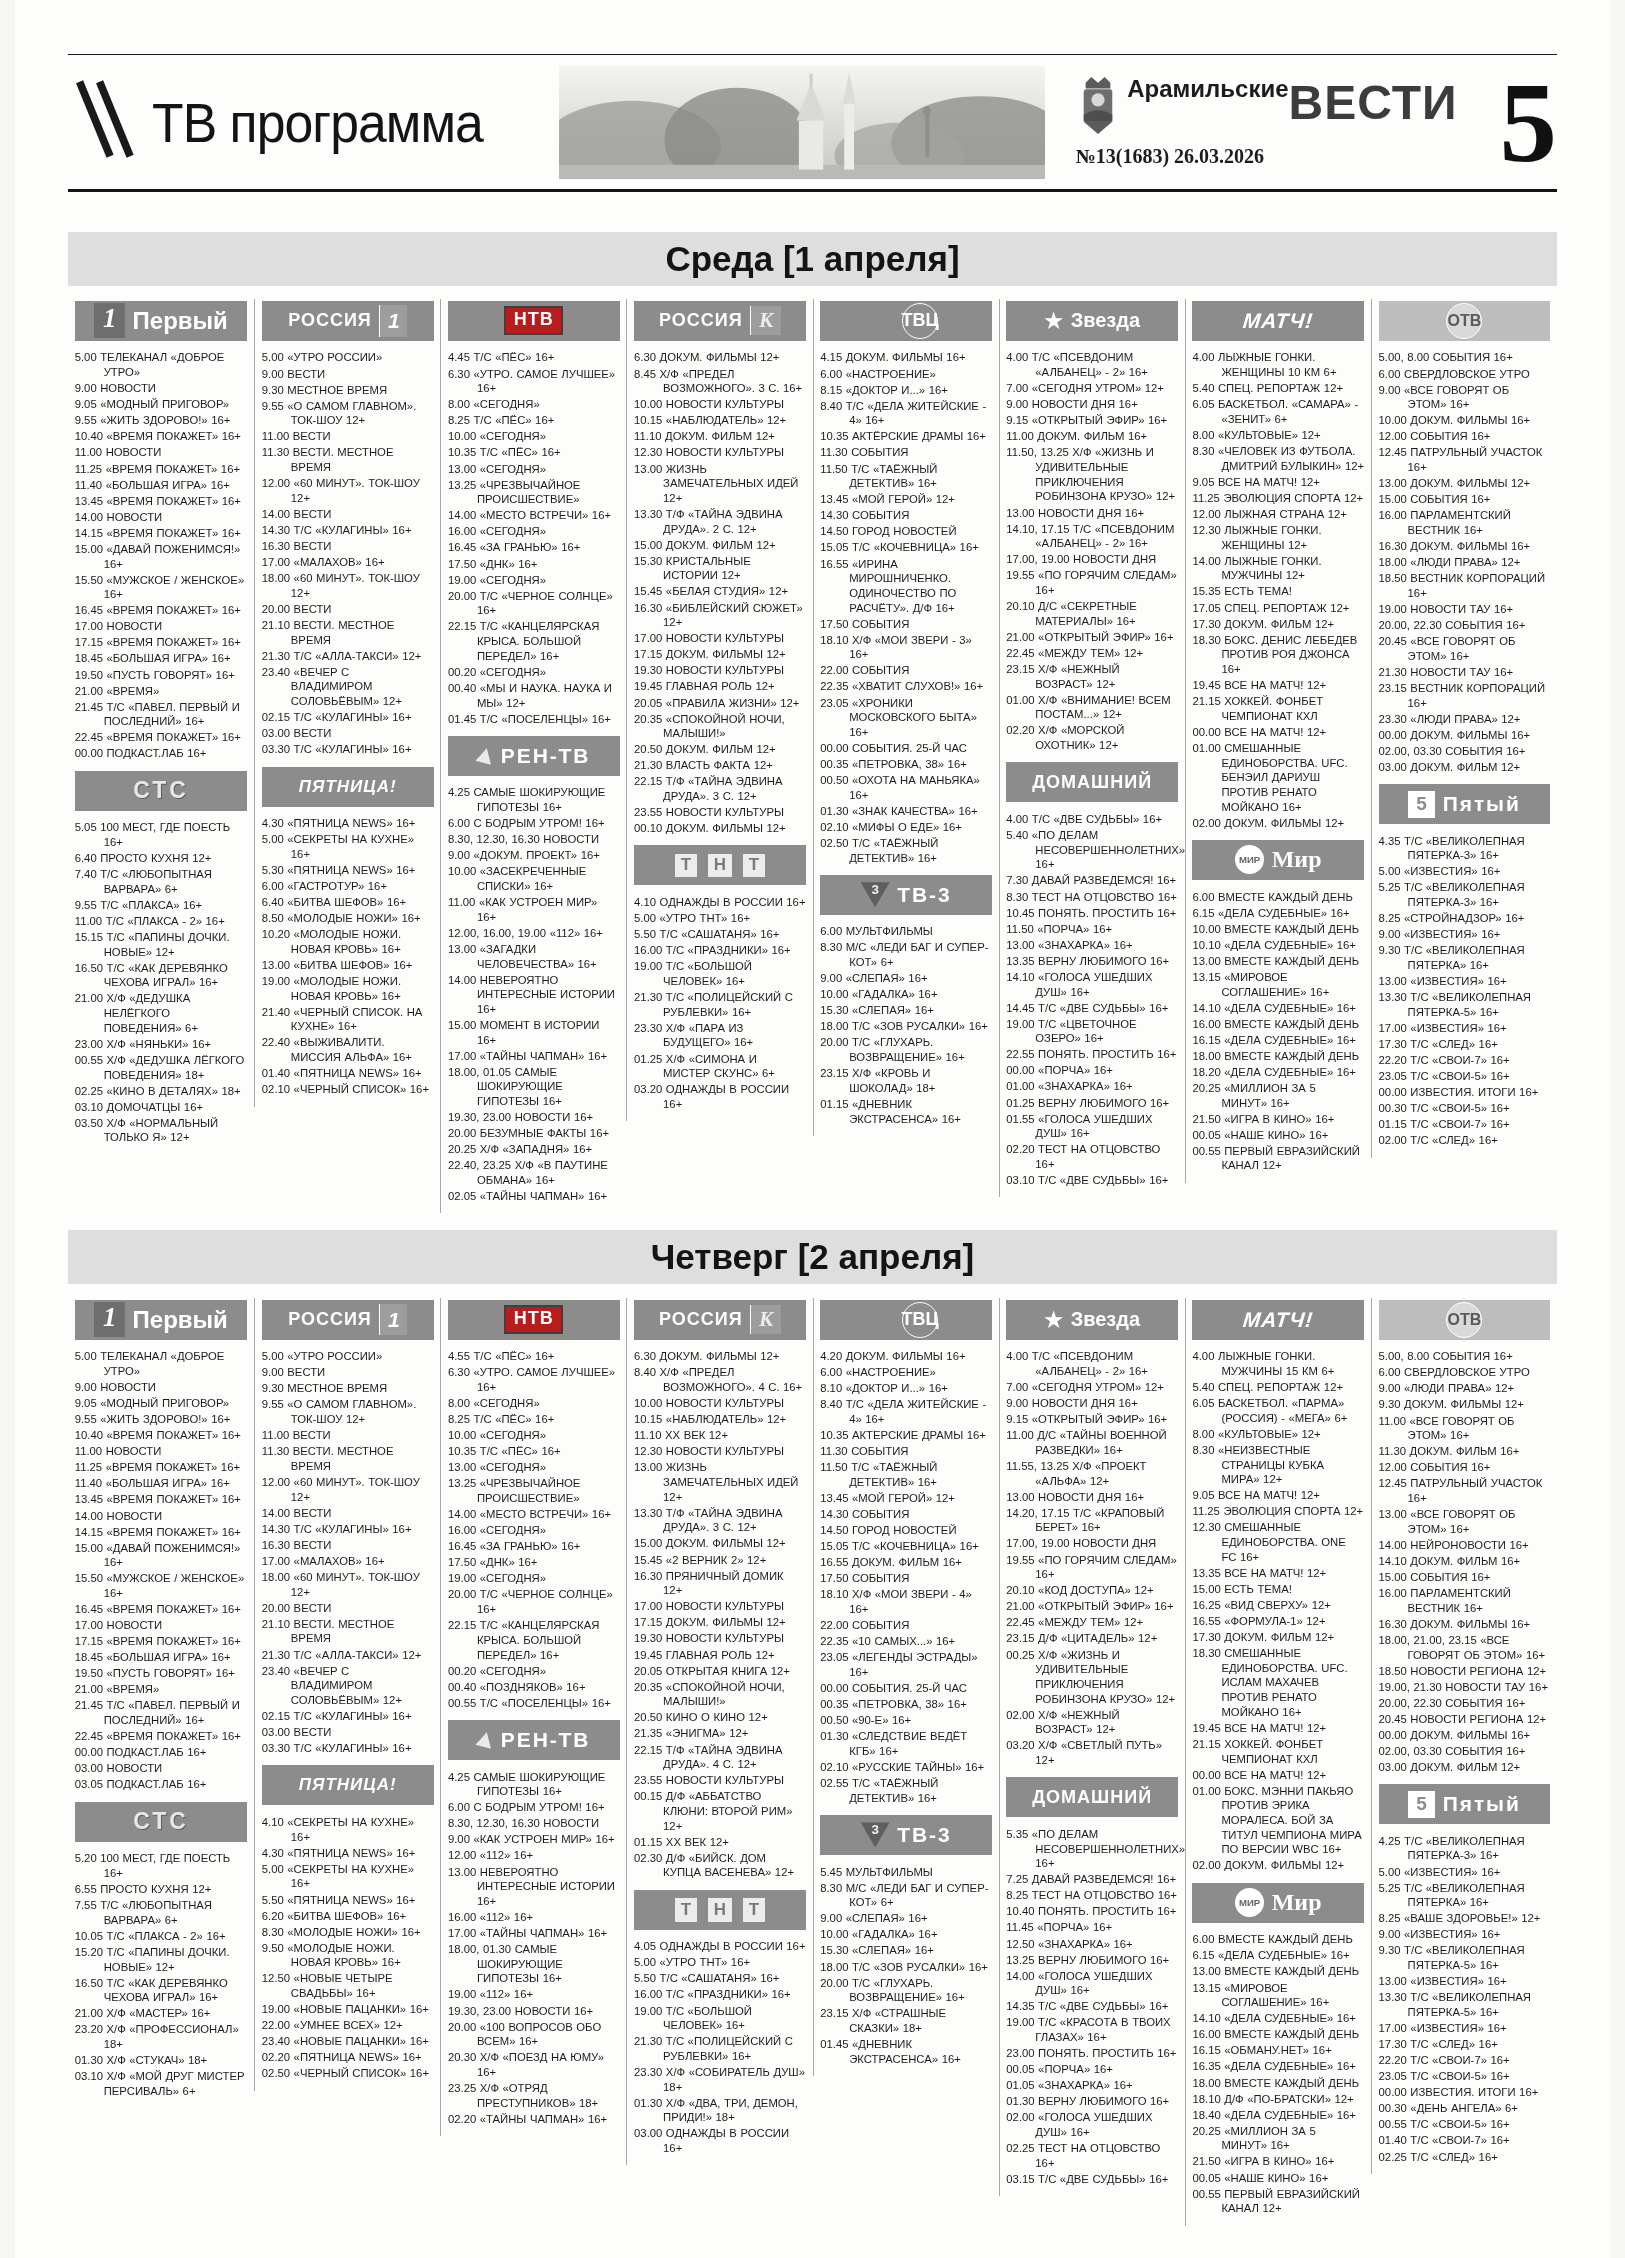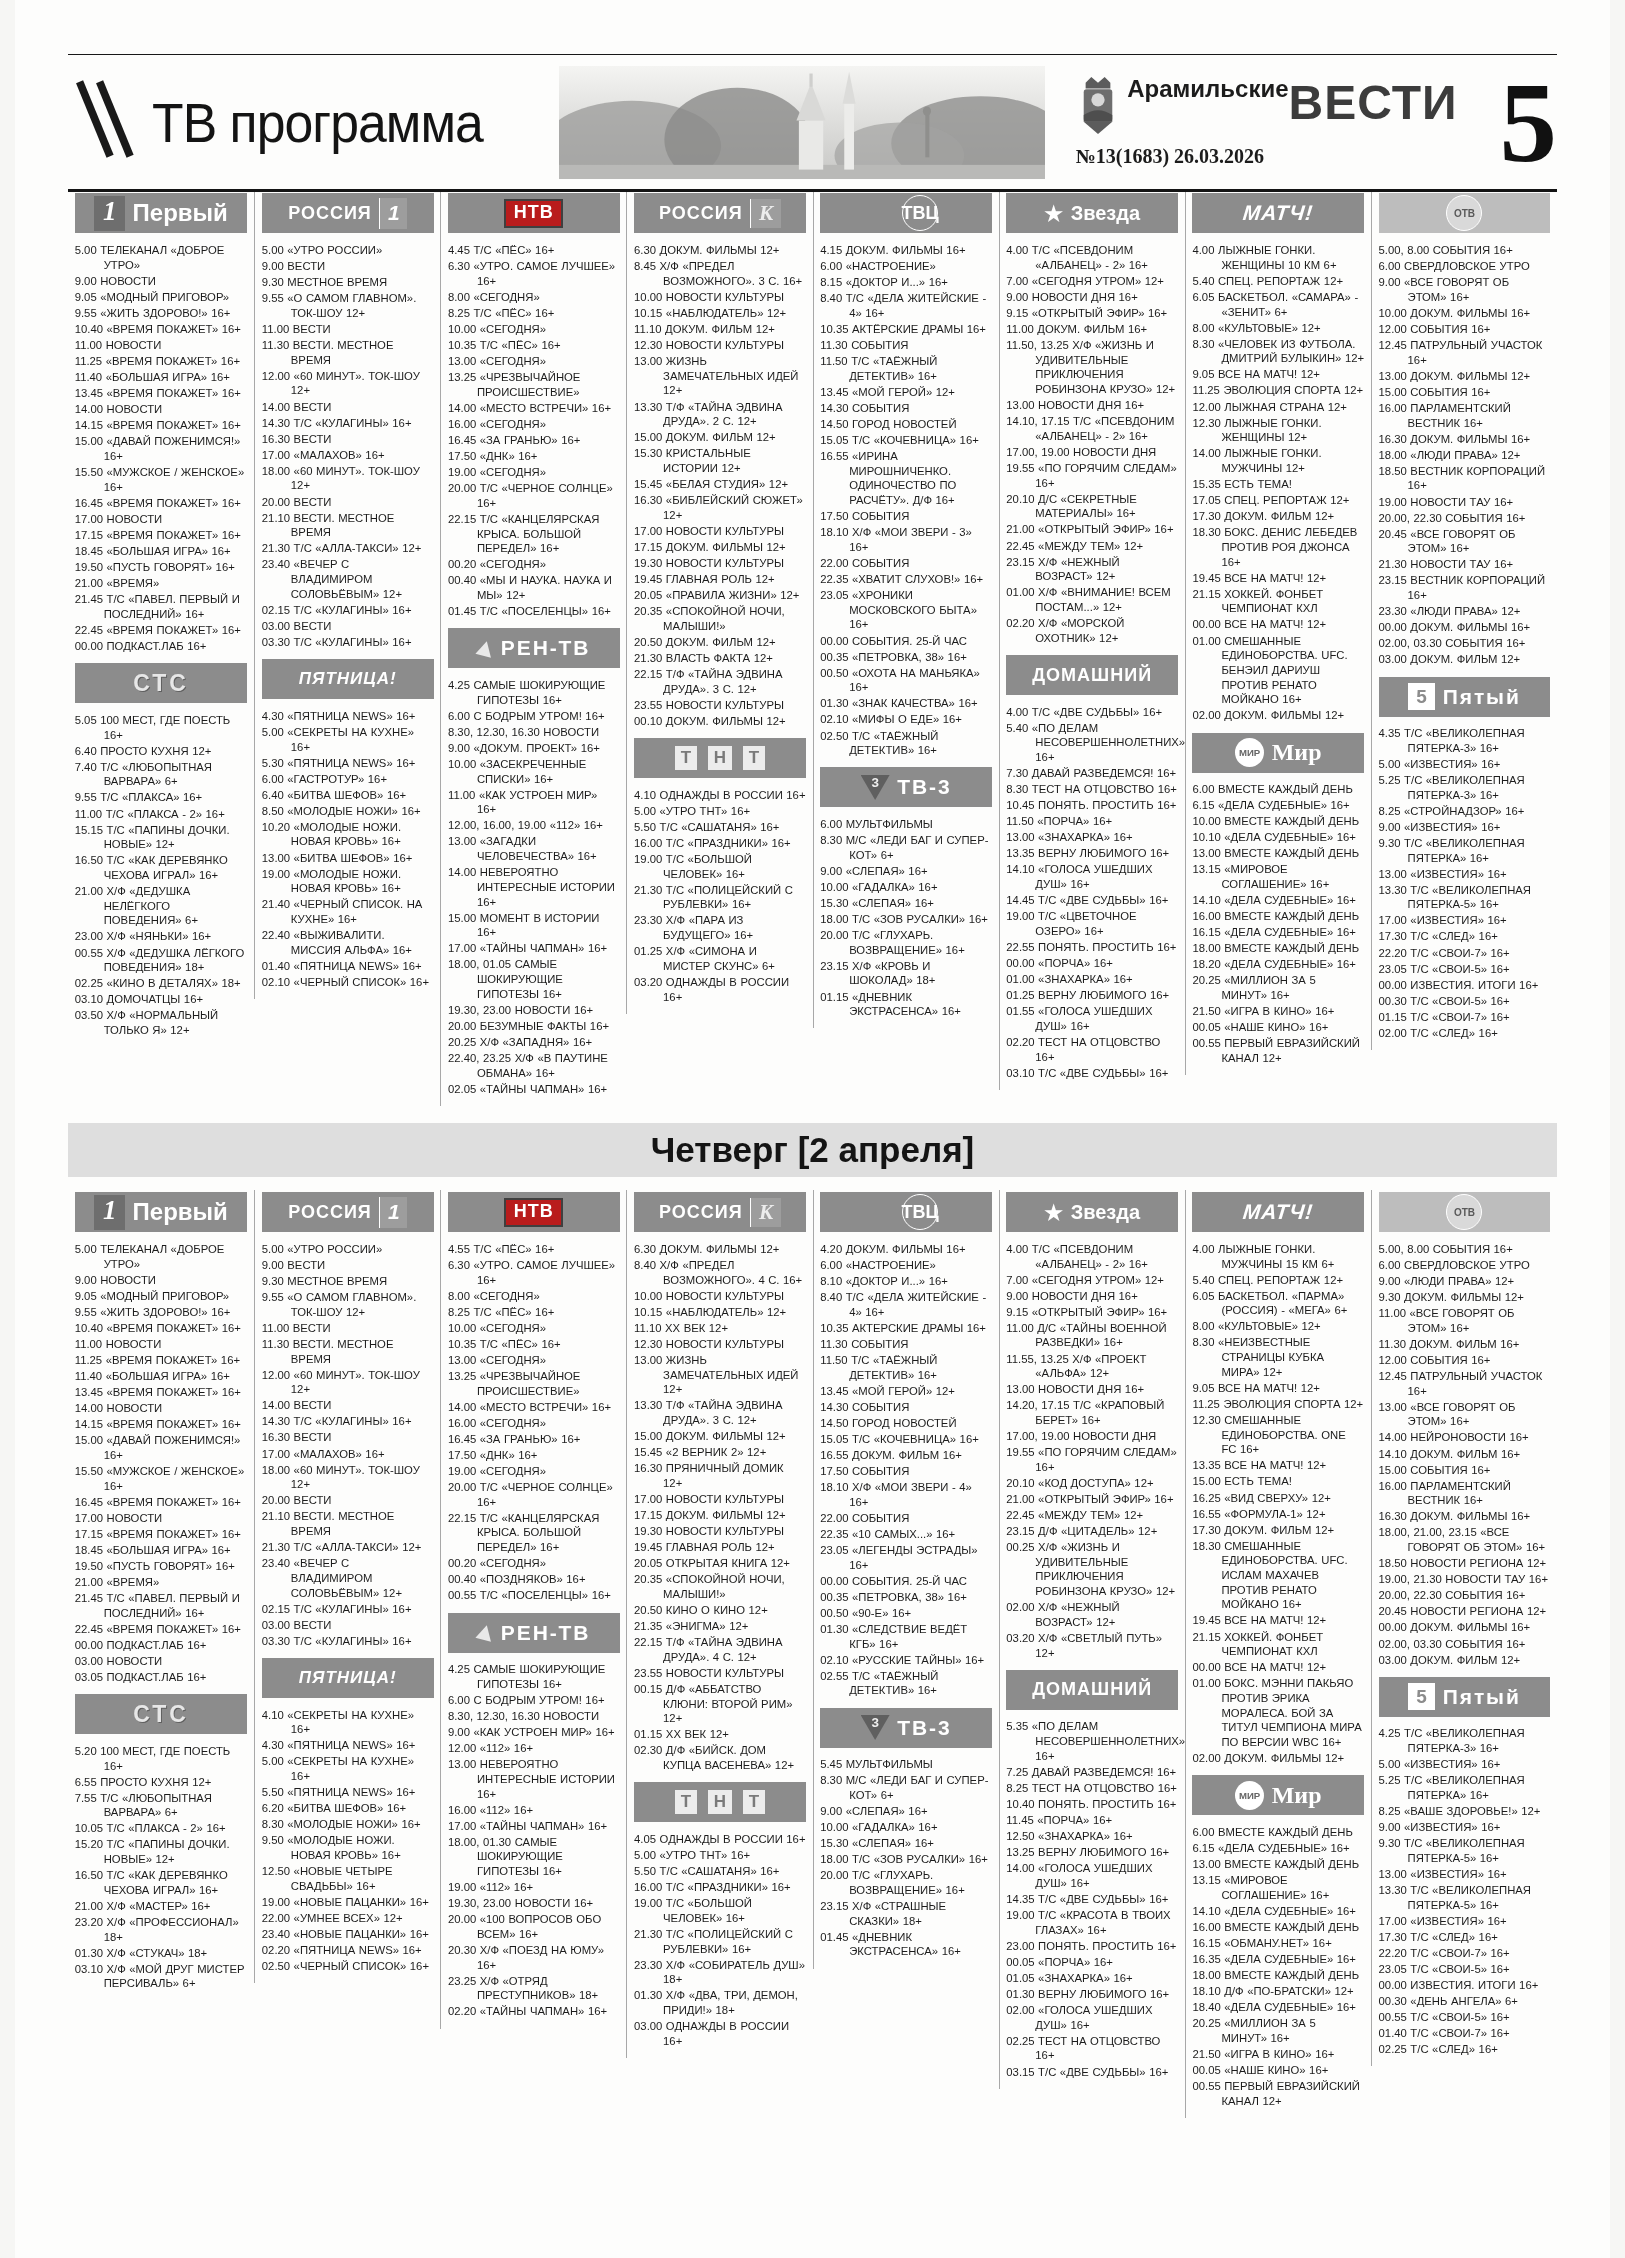--- a/index.html
+++ b/index.html
@@ -38,21 +38,21 @@
   .logo-rossiya1 .lbl,.logo-rossiyak .lbl{font-size:18px;letter-spacing:1px;}
   .logo-rossiya1 .g-r1{border-left:1.9px solid #fff;padding:3.8px 7.6px;font-style:italic;background:#9d9d9d;font-size:21px;}
   .logo-rossiyak .g-rk{border-left:1.9px solid #fff;padding:1.9px 7.6px;font-family:"Liberation Serif",serif;font-style:italic;background:#9d9d9d;font-size:21px;color:#ececec;}
   .logo-ntv .g-ntv{border:2.9px solid #3f3f3f;background:#b91c1c;padding:1px 7.6px 2.9px;font-size:18px;letter-spacing:1px;}
   .logo-tvc .g-tvc{border:1.9px solid #fff;border-radius:50%;width:34px;height:34px;display:flex;align-items:center;justify-content:center;font-size:18px;margin-left:28px;}
   .logo-zvezda .g-star{font-size:21px;line-height:1;}
   .logo-zvezda .lbl{font-size:20px;}
   .logo-match .lbl{font-style:italic;font-size:21px;letter-spacing:1px;transform:skewX(-6deg);}
   .logo-otv{background:#bdbdbd;}
   .logo-otv .g-otv{width:34px;height:34px;border-radius:50%;background:#d9d9d9;border:1.9px solid #fff;color:#5a5a5a;
-                   font-size:10px;display:flex;align-items:center;justify-content:center;letter-spacing:0;}
+                   font-size:16px;display:flex;align-items:center;justify-content:center;letter-spacing:0;}
   .logo-sts .lbl{color:#e7e7e7;font-size:23px;letter-spacing:2.9px;text-shadow:1px 1px 0 #5f5f5f;}
   .logo-pyatnica .lbl{font-style:italic;font-size:17px;letter-spacing:1px;}
   .logo-rentv .g-ren{width:0;height:0;border-left:8.6px solid transparent;border-right:8.6px solid transparent;border-bottom:15.3px solid #e9e9e9;transform:rotate(14deg);}
   .logo-rentv .lbl{font-size:21px;letter-spacing:1.9px;}
   .logo-tnt .t-chip{background:#ececec;color:#7a7a7a;padding:1.9px 5.7px;margin:0 1.9px;font-size:17px;}
   .logo-tv3 .g-tri{width:29px;height:25px;background:#5f5f5f;clip-path:polygon(0 0,100% 0,50% 100%);display:flex;align-items:flex-start;justify-content:center;font-size:13.4px;color:#efefef;}
   .logo-tv3 .lbl{font-size:21px;letter-spacing:1.9px;}
   .logo-domashny .lbl{text-transform:uppercase;font-size:18px;letter-spacing:1px;}
   .logo-mir .g-mir{width:29px;height:29px;border-radius:50%;background:#fff;color:#666;font-size:9.6px;display:flex;align-items:center;justify-content:center;text-transform:uppercase;}
   .logo-mir .lbl{font-size:24px;font-family:"Liberation Serif",serif;}
@@ -109,20 +109,21 @@
           <div class="brand1">Арамильские</div>
           <div class="brand2">ВЕСТИ</div>
         </div>
       </div>
       <div class="issue">№13(1683) 26.03.2026</div>
     </div>
     <div class="mh-page-num">5</div>
   </div>
 
   <div>
+      <div class="day-banner">Среда [1 апреля]</div>
       <div class="day-grid">
         <div class="col">
           <div class="logo logo-pervy">
             <span class="g-one">1</span>
             <span class="lbl">Первый</span>
           </div>
           <div class="items">
             <div class="item">5.00 ТЕЛЕКАНАЛ «ДОБРОЕ УТРО»</div>
             <div class="item">9.00 НОВОСТИ</div>
             <div class="item">9.05 «МОДНЫЙ ПРИГОВОР»</div>

